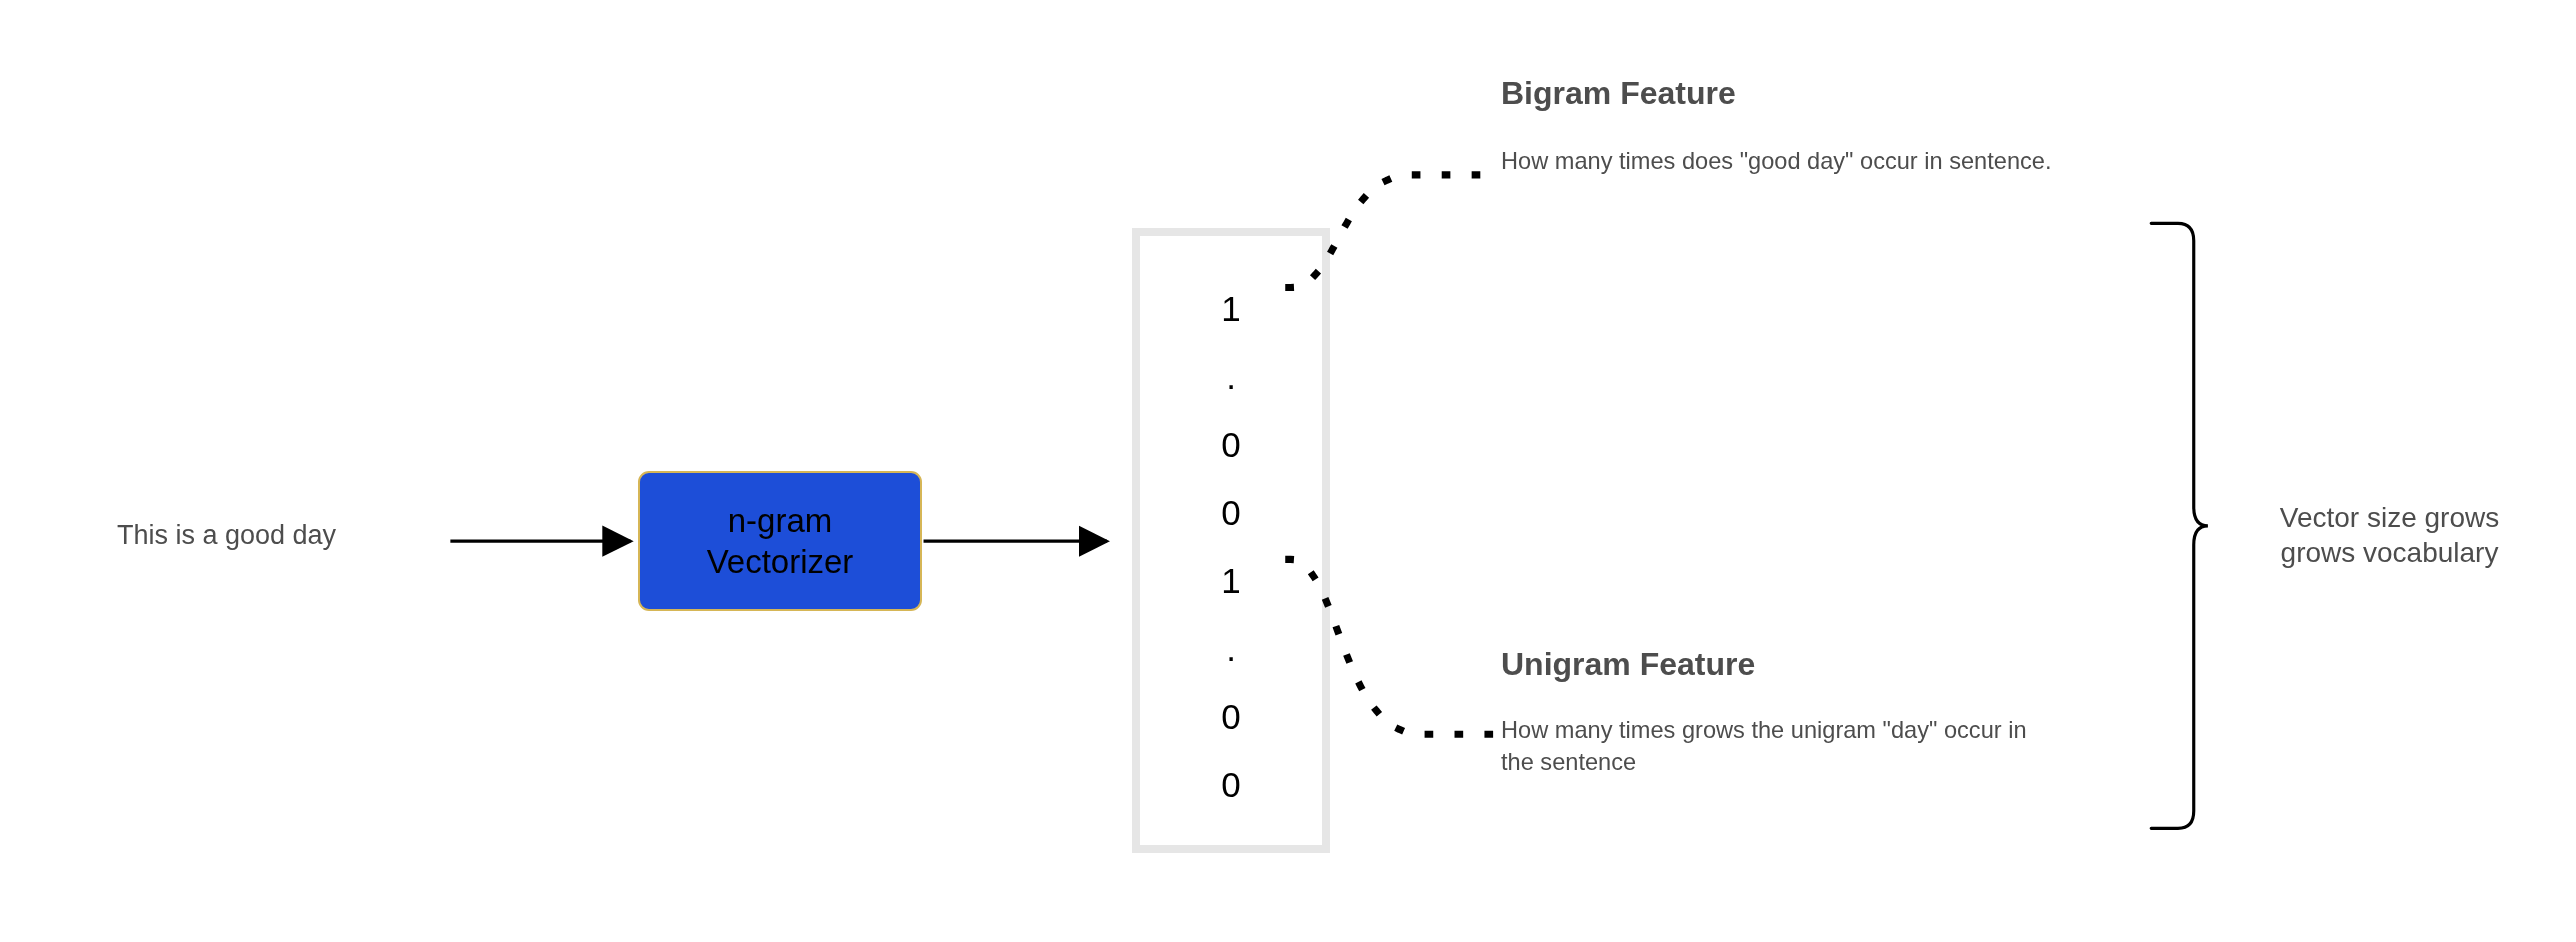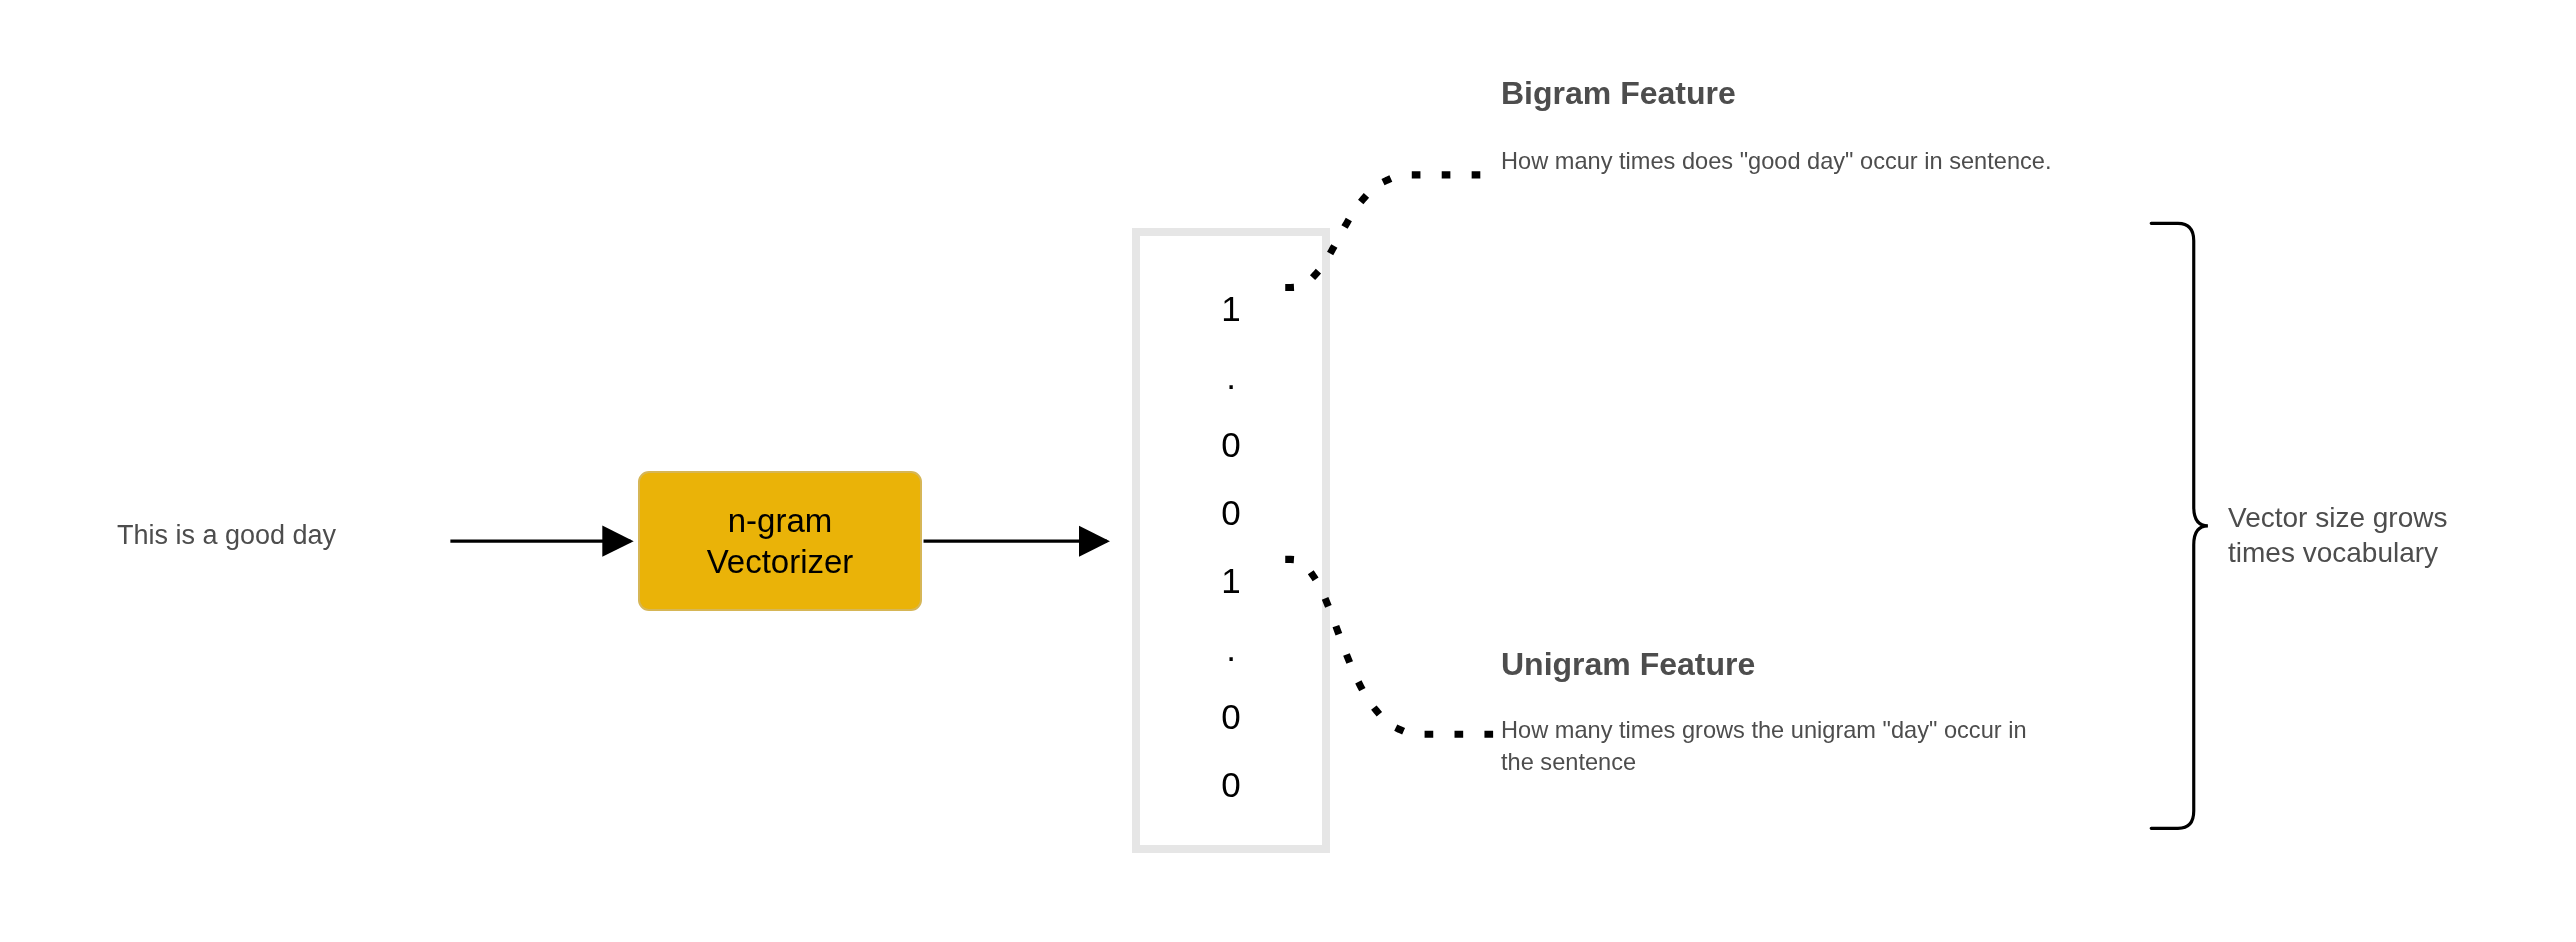--- a/index.html
+++ b/index.html
@@ -37,21 +37,21 @@
     overflow: visible;
   }
 
   
   .vectorizer-box {
     position: absolute;
     left: 638px;
     top: 471px;
     width: 284px;
     height: 140px;
-    background: #eab308;
+    background: #1d4ed8;
     border: 2.4px solid #d6b656;
     border-radius: 11px;
     box-sizing: border-box;
     display: flex;
     flex-direction: column;
     align-items: center;
     justify-content: center;
   }
   .vectorizer-box .line {
     font-size: 33px;
@@ -138,20 +138,21 @@
     top: 217px;
   }
   .vocab-caption {
     position: absolute;
     left: 2228px;
     top: 500px;
     width: 323px;
     font-size: 28px;
     line-height: 35px;
     color: #4d4d4d;
+    text-align: center;
   }
 </style>
 </head>
 <body>
 
 <div id="canvas">
 
   <div class="input-sentence">This is a good day</div>
 
   <svg class="arrow-svg" style="left:445px; top:520px;" width="205" height="47" viewBox="0 0 260 60">
@@ -206,17 +207,17 @@
     <div class="heading">Unigram Feature</div>
     <div class="description">How many times grows the unigram "day" occur in the sentence</div>
   </div>
 
   <svg class="brace-svg" width="87" height="646" viewBox="0 0 110 820">
     <path d="M 14,8 L 48,8 Q 68,8 68,30 L 68,368 Q 68,392 86,392 Q 68,392 68,416 L 68,754 Q 68,776 48,776 L 14,776" fill="none" stroke="#000000" stroke-width="4" stroke-linecap="round"></path>
   </svg>
 
   <div class="vocab-caption">
     <div>Vector size grows</div>
-    <div>times vocabulary</div>
+    <div>grows vocabulary</div>
   </div>
 
 </div>
 
 
 </body></html>

